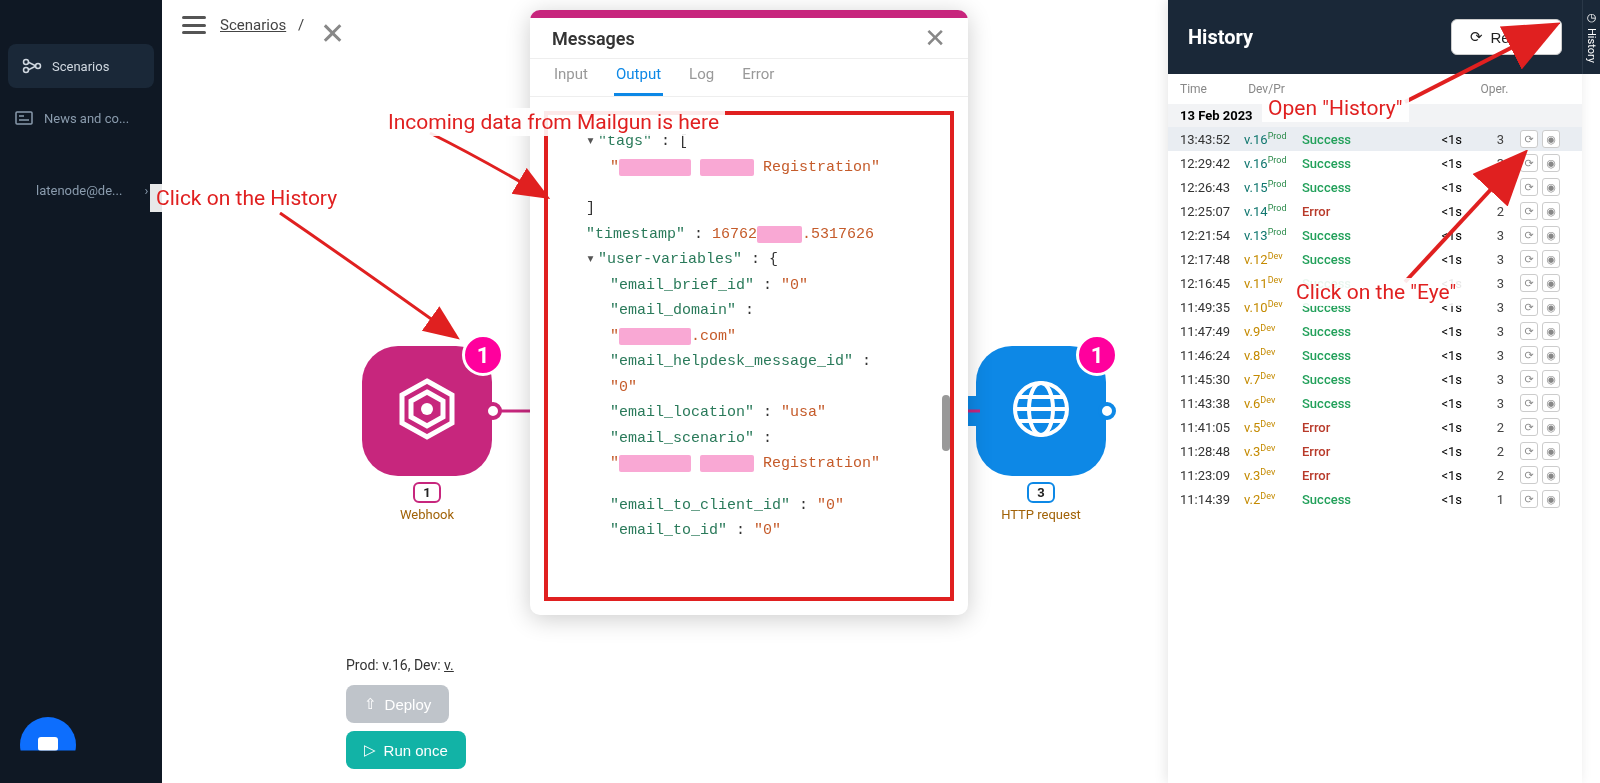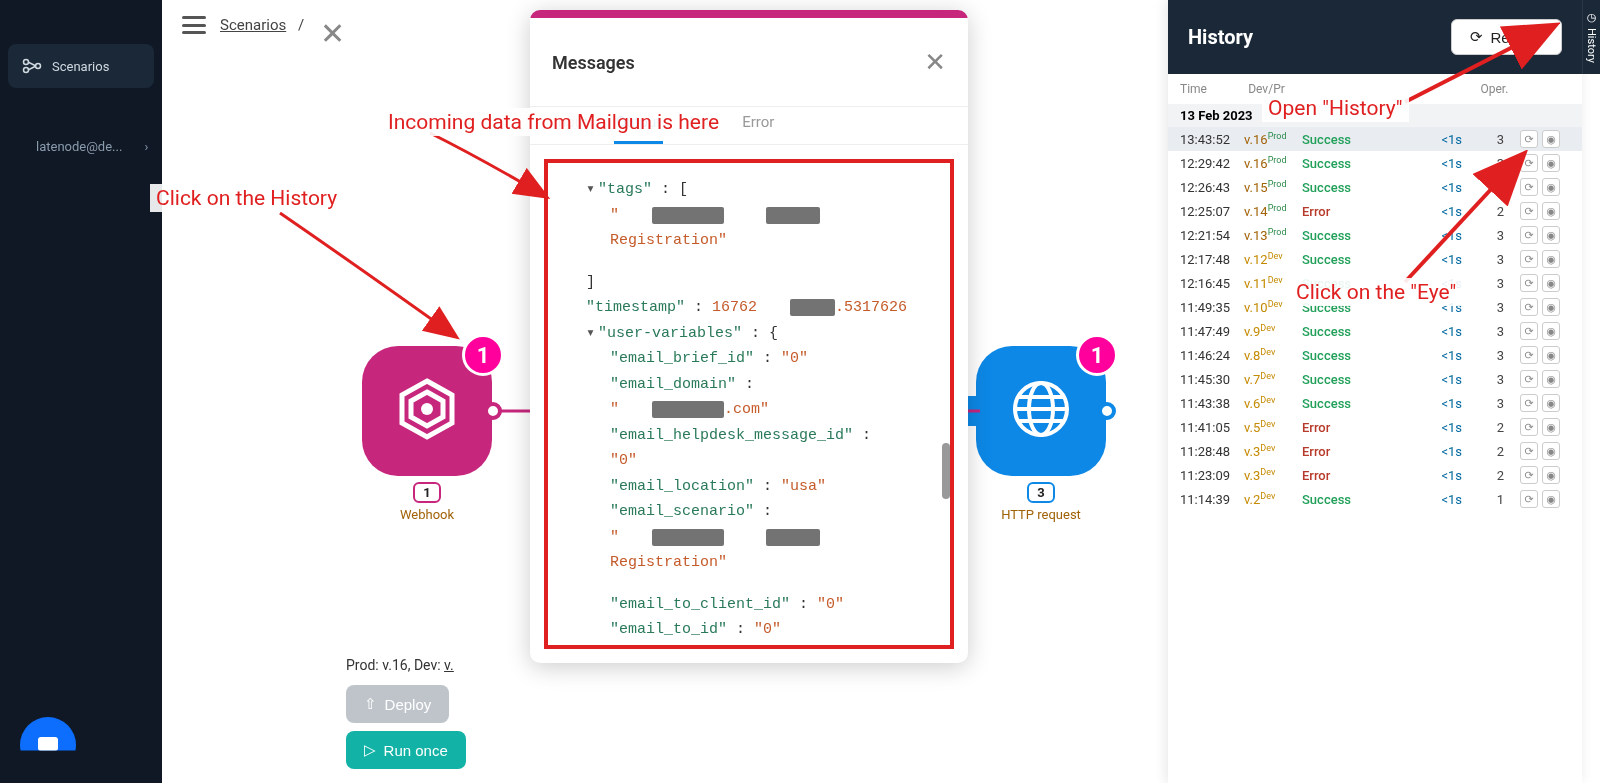--- a/index.html
+++ b/index.html
@@ -37,31 +37,31 @@
 .node-port-r { position: absolute; right: -10px; top: 50%; transform: translateY(-50%); width: 18px; height: 18px; background: #fff; border: 4px solid #c7267d; border-radius: 50%; }
 .http .node-port-r { border-color: #0d88e6; }
 .http .node-port-l { position: absolute; left: -14px; top: 50%; transform: translateY(-50%); width: 22px; height: 30px; background: #0d88e6; border-radius: 6px 0 0 6px; }
 .node-count { margin-top: 6px; display: inline-block; border: 2px solid #c7267d; border-radius: 6px; padding: 1px 8px; font-size: 13px; font-weight: 700; color: #222; }
 .http .node-count { border-color: #0d88e6; }
 .node-label { font-size: 13px; color: #a16207; margin-top: 4px; }
 
 
 .messages-panel { position: absolute; left: 530px; top: 10px; width: 438px; background: #fff; border-radius: 10px; box-shadow: 0 4px 24px rgba(0,0,0,0.2); z-index: 5; overflow: hidden; }
 .messages-panel .pink-top { height: 8px; background: #c7267d; }
-.messages-header { display: flex; align-items: center; justify-content: space-between; padding: 29px 22px; font-size: 18px; font-weight: 600; color: #333; border-bottom: 1px solid #eee; }
+.messages-header { display: flex; align-items: center; justify-content: space-between; padding: 5px 22px; font-size: 18px; font-weight: 600; color: #333; border-bottom: 1px solid #eee; }
 .close-x { font-size: 26px; color: #888; cursor: pointer; font-weight: 300; }
 .tabs { display: flex; gap: 24px; padding: 0 22px; font-size: 15px; color: #999; border-bottom: 1px solid #eee; }
 .tab { padding: 6px 2px 10px; cursor: pointer; }
 .tab.active { color: #0d88e6; border-bottom: 3px solid #0d88e6; }
 .output-box { margin: 14px; border: 4px solid #e02020; padding: 14px 10px; font-family: "Courier New", monospace; font-size: 15px; line-height: 1.7; color: #333; height: 490px; overflow: hidden; position: relative; }
 .mono-key { color: #2a7a5a; }
 .mono-punc { color: #333; }
 .mono-str { color: #c55b2a; }
 .mono-num { color: #c55b2a; }
-.redact { background: #737373; color: transparent; border-radius: 2px; margin-left: 33px; }
+.redact { background: #f9a8d4; color: transparent; border-radius: 2px; }
 .caret { color: #555; display: inline-block; width: 12px; }
 .scroll-thumb { position: absolute; right: 0; top: 58%; width: 8px; height: 56px; background: #999; border-radius: 4px; }
 
 .big-close { position: absolute; left: 320px; top: 16px; font-size: 30px; color: #888; cursor: pointer; }
 
 
 .history-panel { position: absolute; right: 18px; top: 0; width: 414px; height: 783px; background: #fff; box-shadow: -2px 0 12px rgba(0,0,0,0.1); z-index: 3; }
 .history-header { background: #1a2838; color: #fff; display: flex; align-items: center; justify-content: space-between; padding: 16px 20px; height: 74px; }
 .history-title { font-size: 20px; font-weight: 700; }
 .btn-refresh { background: #fff; color: #222; border: 1px solid #ccc; border-radius: 6px; padding: 8px 18px; font-size: 15px; display: inline-flex; align-items: center; gap: 8px; cursor: pointer; }
@@ -70,29 +70,29 @@
 .col-v { width: 58px; }
 .col-status { width: 116px; }
 .col-dur { width: 44px; text-align: right; }
 .col-oper { width: 42px; text-align: right; }
 .col-act { width: 56px; }
 .history-date { background: #f2f3f5; padding: 4px 12px; font-size: 13px; font-weight: 700; }
 .history-row { display: flex; align-items: center; padding: 3px 12px; font-size: 13px; gap: 0; }
 .history-row.sel { background: #e9edf2; }
 .hr-time { width: 64px; color: #333; }
 .hr-v { width: 58px; }
-.v-num { color: #a16207; }
+.v-num { color: #0f766e; }
 .v-num.dev { color: #c48a00; }
 .v-sup { font-size: 9px; vertical-align: super; }
 .prod-sup { color: #2a8a4a; }
 .dev-sup { color: #c48a00; }
 .hr-status { width: 116px; }
 .st-success { color: #22a05a; font-weight: 500; }
 .st-error { color: #b83a2a; font-weight: 500; }
-.hr-dur { width: 44px; color: #0369a1; text-align: right; }
+.hr-dur { width: 44px; color: #000000; text-align: right; }
 .hr-oper { width: 42px; color: #444; text-align: right; }
 .hr-act { width: 56px; display: flex; gap: 4px; justify-content: flex-end; padding-left: 8px; }
 .icon-btn { width: 18px; height: 18px; border: 1px solid #ccc; border-radius: 3px; display: flex; align-items: center; justify-content: center; font-size: 11px; color: #888; background: #fff; cursor: pointer; }
 
 
 .history-tab { position: absolute; right: 0; top: 0; width: 18px; height: 74px; background: #1a2838; color: #fff; writing-mode: vertical-rl; font-size: 11px; display: flex; align-items: center; justify-content: center; gap: 4px; z-index: 4; border-left: 1px solid #2a3848; }
 
 
 .annot { position: absolute; background: rgba(255,255,255,0.9); color: #e02020; font-size: 21px; padding: 2px 6px; z-index: 10; font-weight: 400; white-space: nowrap; }
 .arrow-svg { position: absolute; z-index: 9; pointer-events: none; }
@@ -109,20 +109,30 @@
     <span class="sidebar-icon">
       <svg width="20" height="20" viewBox="0 0 20 20">
           <circle cx="4" cy="6" r="2.5" fill="none" stroke="#d0d8e0" stroke-width="1.5"></circle>
           <circle cx="4" cy="14" r="2.5" fill="none" stroke="#d0d8e0" stroke-width="1.5"></circle>
           <circle cx="16" cy="10" r="2.5" fill="none" stroke="#d0d8e0" stroke-width="1.5"></circle>
           <line x1="6" y1="6" x2="14" y2="10" stroke="#d0d8e0" stroke-width="1.5"></line>
           <line x1="6" y1="14" x2="14" y2="10" stroke="#d0d8e0" stroke-width="1.5"></line>
         </svg>
     </span>
     <span>Scenarios</span>
+  </div>
+  <div class="sidebar-item">
+    <span class="sidebar-icon">
+      <svg width="20" height="20" viewBox="0 0 20 20">
+          <rect x="2" y="4" width="16" height="12" rx="1" fill="none" stroke="#8a9bad" stroke-width="1.5"></rect>
+          <line x1="5" y1="8" x2="10" y2="8" stroke="#8a9bad" stroke-width="1.5"></line>
+          <line x1="5" y1="12" x2="15" y2="12" stroke="#8a9bad" stroke-width="1.5"></line>
+        </svg>
+    </span>
+    <span>News and co...</span>
   </div>
   <div style="height:30px"></div>
   <div class="sidebar-user">
     <span class="avatar"></span>
     <span>latenode@de...</span>
     <span style="color:#8a9bad">›</span>
   </div>
 </div>
 
 <div class="main">

